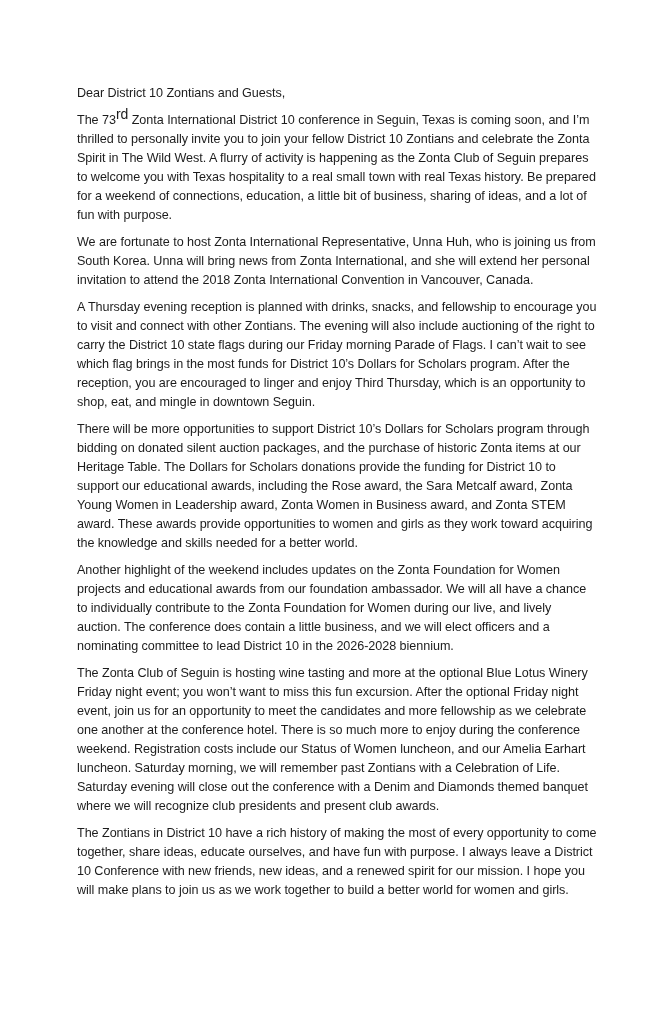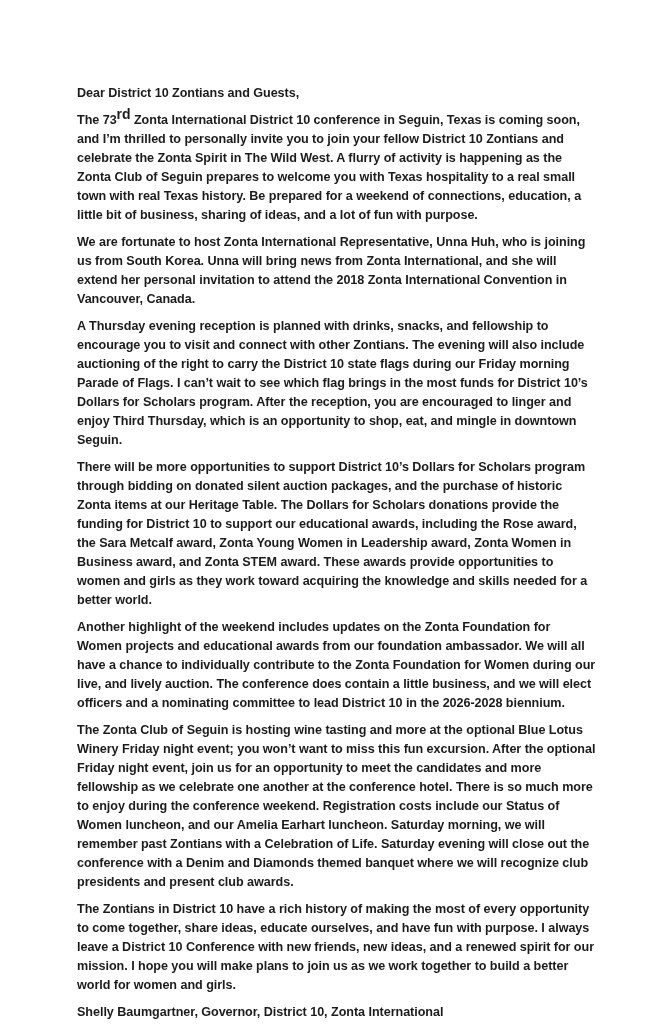--- a/index.html
+++ b/index.html
@@ -3,29 +3,28 @@
 <meta charset="utf-8">
 <style>
   html, body { margin: 0; padding: 0; background: #ffffff; }
   body { width: 671px; height: 1024px; overflow: hidden; position: relative; }
   .page {
     position: absolute; left: 77px; top: 84px; width: 520px;
     font-family: "Liberation Sans", sans-serif;
     font-size: 12.6px; line-height: 19px; color: #1c1c1c;
     letter-spacing: -0.05px;
   }
-  .page p { margin: 0 0 8px 0; font-weight: bold; }
+  .page p { margin: 0 0 8px 0; }
   sup { font-size: 14px; line-height: 0; vertical-align: 5px; }
 </style>
 </head>
 <body>
 
 <div class="page">
   <p>Dear District 10 Zontians and Guests,</p>
   <p><span>The 73</span><sup>rd</sup><span> Zonta International District 10 conference in Seguin, Texas is coming soon, and I’m thrilled to personally invite you to join your fellow District 10 Zontians and celebrate the Zonta Spirit in The Wild West. A flurry of activity is happening as the Zonta Club of Seguin prepares to welcome you with Texas hospitality to a real small town with real Texas history. Be prepared for a weekend of connections, education, a little bit of business, sharing of ideas, and a lot of fun with purpose.</span></p>
   <p>We are fortunate to host Zonta International Representative, Unna Huh, who is joining us from South Korea. Unna will bring news from Zonta International, and she will extend her personal invitation to attend the 2018 Zonta International Convention in Vancouver, Canada.</p>
   <p>A Thursday evening reception is planned with drinks, snacks, and fellowship to encourage you to visit and connect with other Zontians. The evening will also include auctioning of the right to carry the District 10 state flags during our Friday morning Parade of Flags. I can’t wait to see which flag brings in the most funds for District 10’s Dollars for Scholars program. After the reception, you are encouraged to linger and enjoy Third Thursday, which is an opportunity to shop, eat, and mingle in downtown Seguin.</p>
   <p>There will be more opportunities to support District 10’s Dollars for Scholars program through bidding on donated silent auction packages, and the purchase of historic Zonta items at our Heritage Table. The Dollars for Scholars donations provide the funding for District 10 to support our educational awards, including the Rose award, the Sara Metcalf award, Zonta Young Women in Leadership award, Zonta Women in Business award, and Zonta STEM award. These awards provide opportunities to women and girls as they work toward acquiring the knowledge and skills needed for a better world.</p>
   <p>Another highlight of the weekend includes updates on the Zonta Foundation for Women projects and educational awards from our foundation ambassador. We will all have a chance to individually contribute to the Zonta Foundation for Women during our live, and lively auction. The conference does contain a little business, and we will elect officers and a nominating committee to lead District 10 in the 2026-2028 biennium.</p>
   <p>The Zonta Club of Seguin is hosting wine tasting and more at the optional Blue Lotus Winery Friday night event; you won’t want to miss this fun excursion. After the optional Friday night event, join us for an opportunity to meet the candidates and more fellowship as we celebrate one another at the conference hotel. There is so much more to enjoy during the conference weekend. Registration costs include our Status of Women luncheon, and our Amelia Earhart luncheon. Saturday morning, we will remember past Zontians with a Celebration of Life. Saturday evening will close out the conference with a Denim and Diamonds themed banquet where we will recognize club presidents and present club awards.</p>
   <p>The Zontians in District 10 have a rich history of making the most of every opportunity to come together, share ideas, educate ourselves, and have fun with purpose. I always leave a District 10 Conference with new friends, new ideas, and a renewed spirit for our mission. I hope you will make plans to join us as we work together to build a better world for women and girls.</p>
-  <p>Shelly Baumgartner, Governor, District 10, Zonta International</p>
 </div>
 
 </body></html>

